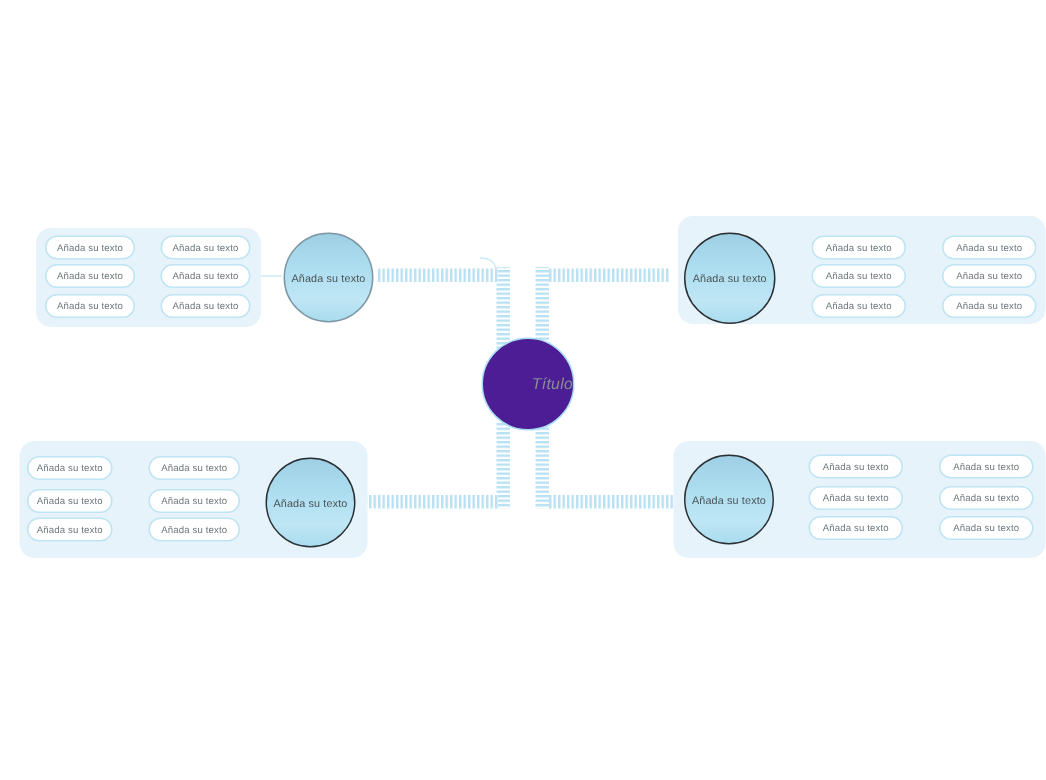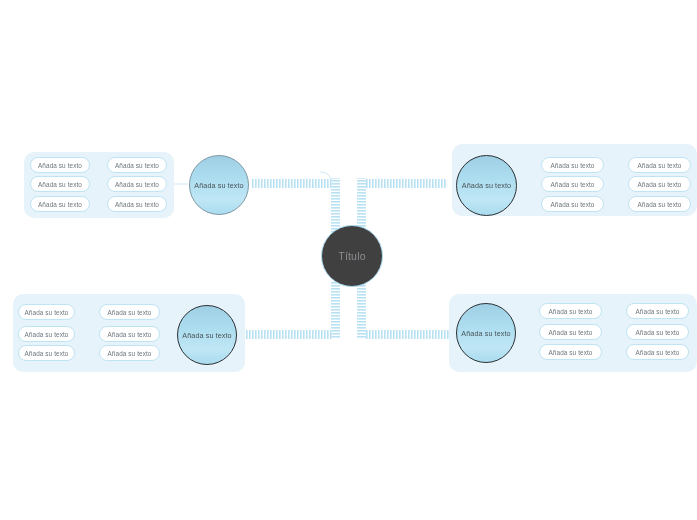--- a/index.html
+++ b/index.html
@@ -25,24 +25,25 @@
   .panel {
     position: absolute;
     background: #e6f3fa;
     border-radius: 10px;
   }
   
   .hub {
     position: absolute;
     width: 62px; height: 62px;
     border-radius: 50%;
-    background: #404040;
+    background: #4c1d95;
     border: 1.4px solid #a8dcf0;
-    display: flex; align-items: center; justify-content: center;
+    display: flex; align-items: center; justify-content: flex-end;
     box-sizing: border-box;
+    font-style: italic;
   }
   .hub-label {
     font-size: 10.5px;
     color: #8a8f94;
     letter-spacing: .2px;
     white-space: nowrap;
   }
   
   .node {
     position: absolute;

